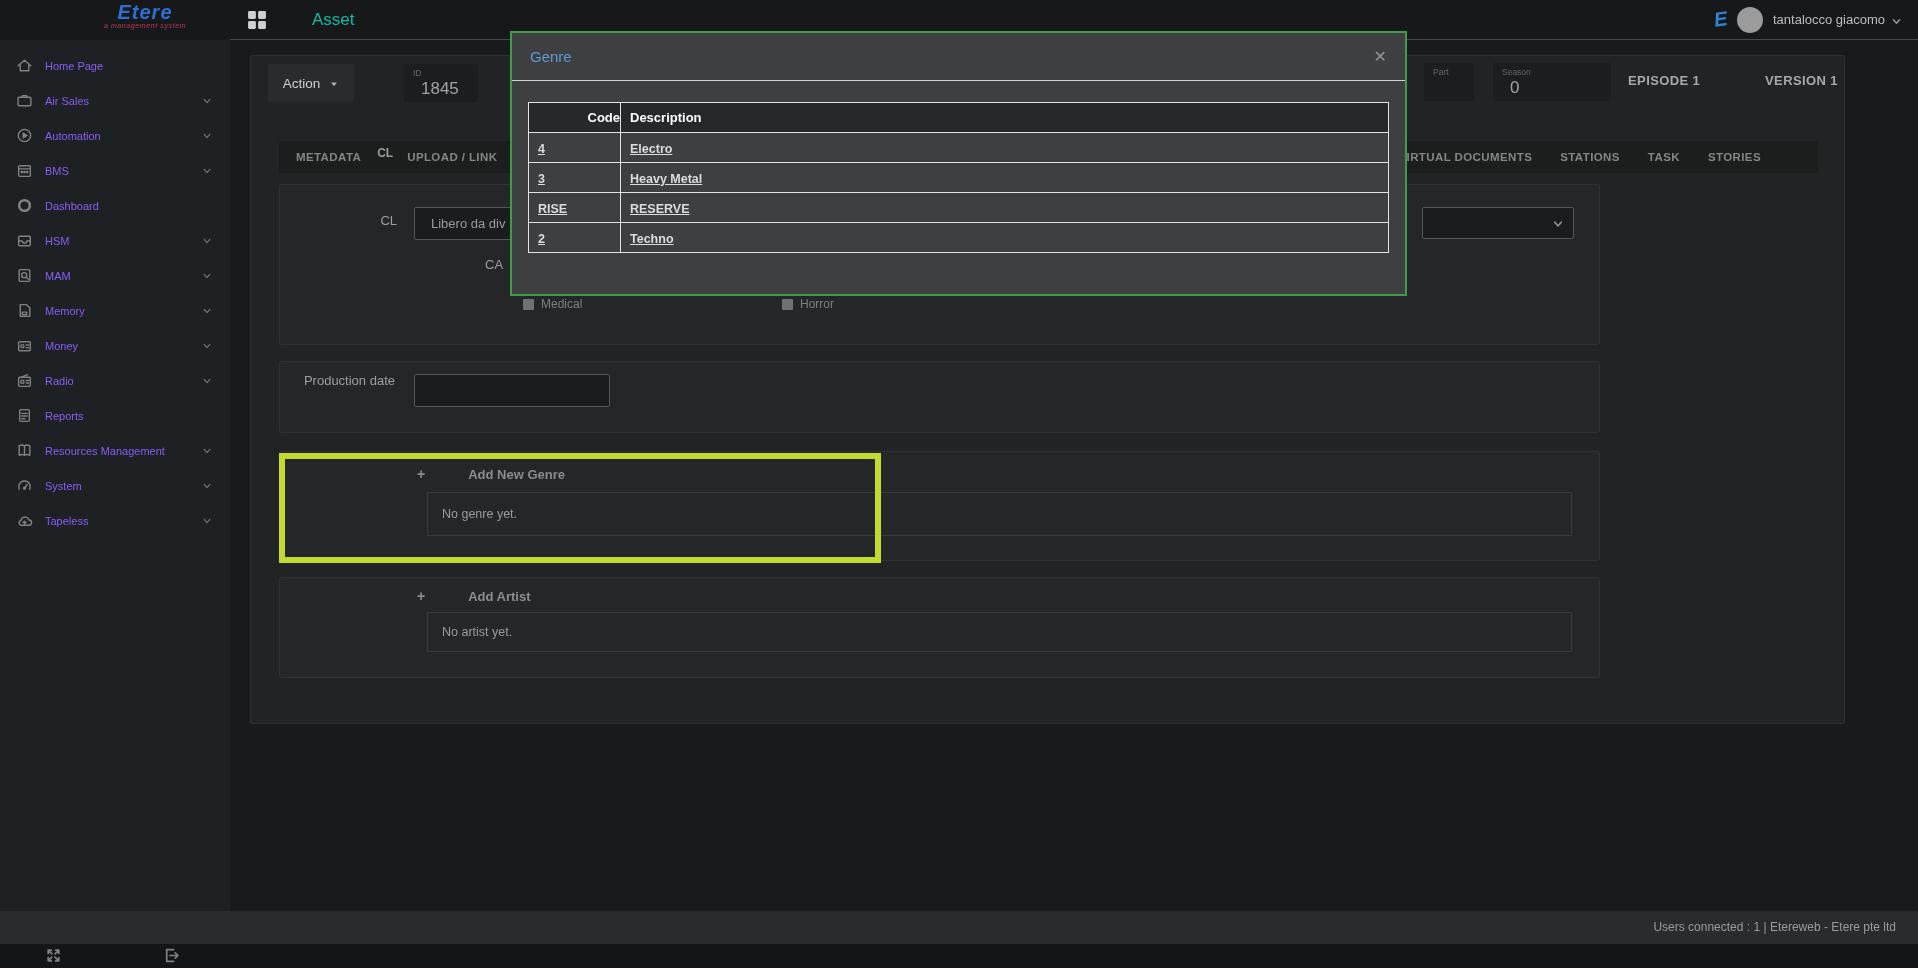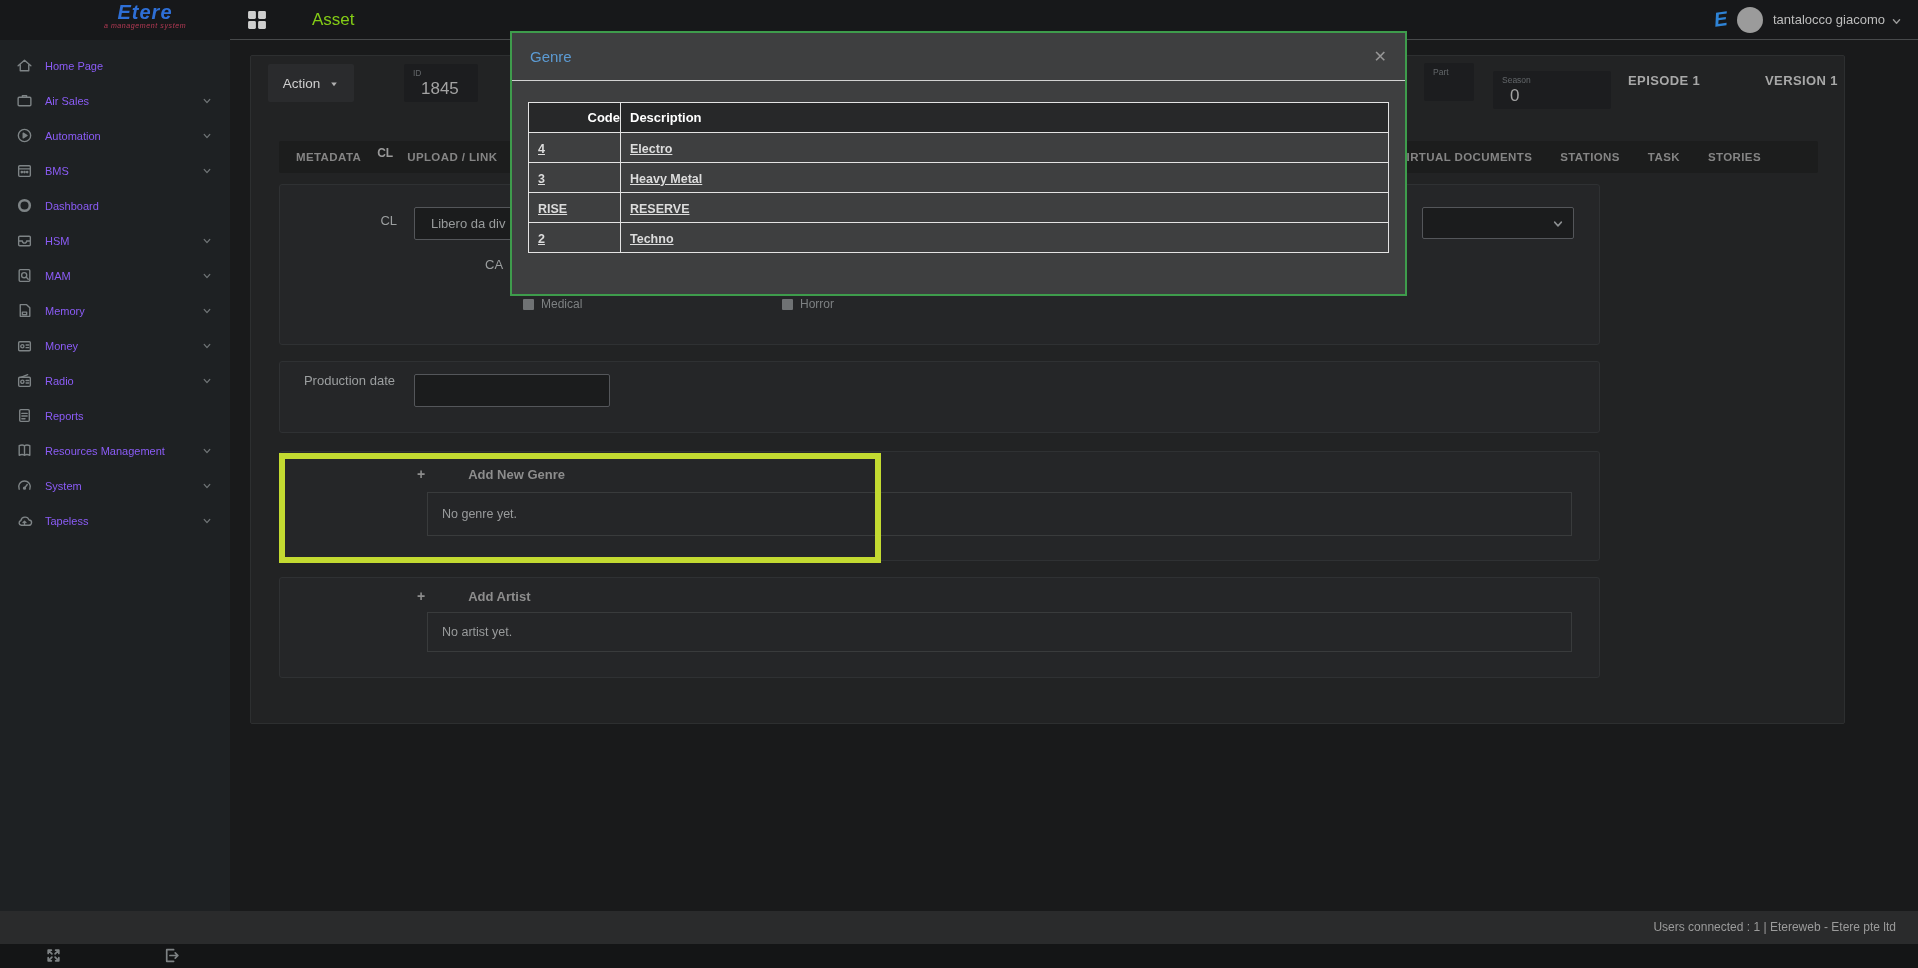--- a/index.html
+++ b/index.html
@@ -7,21 +7,21 @@
   body { font-family:"Liberation Sans","DejaVu Sans",sans-serif; }
   #app { position:relative; width:1918px; height:968px; background:#191a1b; overflow:hidden;padding-left:32px; }
 
   
   #topbar { position:absolute; left:0; top:0; width:1918px; height:40px; background:#17181a; z-index:5; }
   #logo-wrap { position:absolute; left:0; top:0; width:230px; height:40px; text-align:center; padding-left:60px; }
   .brand-name { font-size:20px; font-weight:bold; font-style:italic; color:#2e6fd6; line-height:20px; margin-top:2px; letter-spacing:1px; }
   .brand-tagline { font-size:7px; font-style:italic; color:#b63a55; letter-spacing:.6px; }
   #topbar-main { position:absolute; left:230px; top:0; right:0; height:40px; display:flex; align-items:center; border-bottom:1px solid #47494b; }
   .apps-grid { width:22px; height:22px; margin-left:16px; color:#cfcfcf; cursor:pointer; }
-  #page-title { margin-left:44px; font-size:17px; color:#84cc16; }
+  #page-title { margin-left:44px; font-size:17px; color:#14b8a6; }
   .tb-spacer { flex:1; }
   .emark { font-size:20px; font-weight:bold; font-style:italic; color:#2e83d6; transform:rotate(-8deg); display:inline-block; margin-right:10px; }
   .avatar { width:26px; height:26px; border-radius:50%; background:#9b9b9b; margin-right:10px; cursor:pointer; }
   #user-name { font-size:13px; color:#bdbdbd; cursor:pointer; }
   .user-chev { width:11px; height:11px; color:#9a9a9a; margin:4px 16px 0 6px; }
 
   
   #sidebar { position:absolute; left:0; top:40px; width:230px; height:871px; background:#1e2123; padding-top:8px; z-index:4; }
   .sb-item { display:flex; align-items:center; height:35px; padding:0 18px 0 16px; color:#8b5cf6; font-size:11px; cursor:pointer; }
   .icn { display:inline-block; }
@@ -34,21 +34,21 @@
   #card { position:absolute; left:20px; top:15px; width:1595px; height:669px; background:#222324; border:1px solid #2d2f30; border-radius:2px; }
 
   #action-btn { position:absolute; left:17px; top:8px; width:86px; height:38px; background:#2a2b2d; border-radius:2px; display:flex; align-items:center; justify-content:center; gap:9px; color:#cfcfcf; font-size:13.5px; cursor:pointer; }
   .caret { width:10px; height:10px; color:#b0b0b0; margin-top:2px; }
 
   .field { position:absolute; background:#1c1d1f; border-radius:2px; padding:4px 9px; }
   .field-label { font-size:8.5px; color:#63676a; }
   .field-value { font-size:17px; color:#a3a3a3; margin-top:1px; min-height:15px;margin-left:8px; }
   #id-field { left:153px; top:8px; width:74px; height:38px; }
   #part-field { left:1173px; top:7px; width:50px; height:38px; }
-  #season-field { left:1242px; top:15px; width:118px; height:38px; }
+  #season-field { left:1242px; top:7px; width:118px; height:38px; }
   .hdr-static { position:absolute; top:17px; font-size:13px; font-weight:bold; color:#a8a8a8; letter-spacing:.4px; }
   #episode-text { left:1377px; }
   #version-text { left:1514px; }
 
   #tabs-bar { position:absolute; left:28px; top:85px; width:1539px; height:32px; background:#1c1d1d; border-radius:2px; display:flex; align-items:center; padding:0 57px 0 17px; }
   .tab { font-size:11.5px; font-weight:bold; color:#858585; letter-spacing:.4px; margin-right:28px; cursor:pointer; white-space:nowrap; }
   .cl-float { font-size:12px; font-weight:bold; color:#9a9a9a; margin:-9px 14px 0 -12px; }
   #right-tabs { margin-left:auto; display:flex; }
   #right-tabs .tab { margin:0 0 0 28px; }
 

